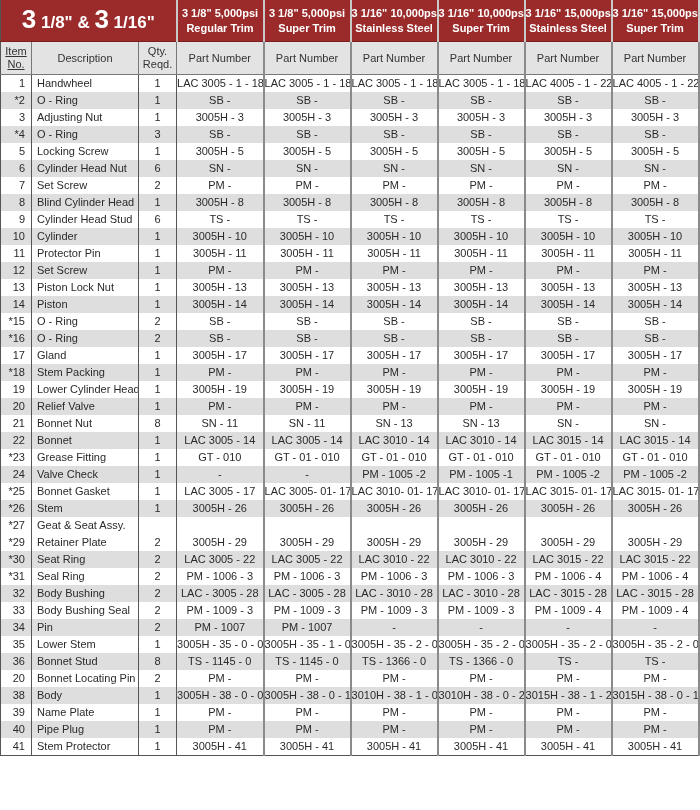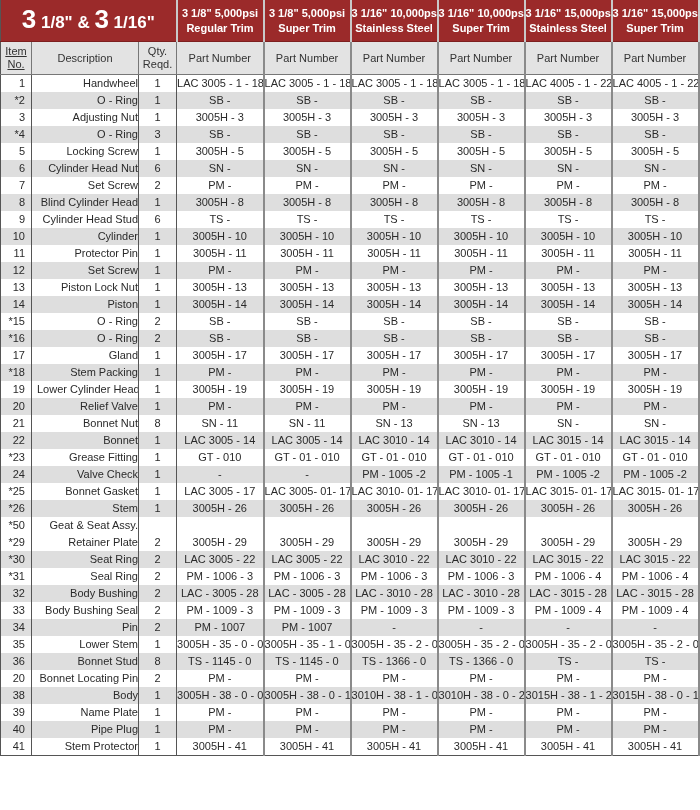--- a/index.html
+++ b/index.html
@@ -10,21 +10,21 @@
   col.c-qty { width: 38px; }
   col.c-pn { width: 87px; }
   th, td { padding: 0; margin: 0; overflow: hidden; white-space: nowrap; }
   .hdr-row th { background: #9b2a2a; color: #ffffff; height: 41px; border-right: 2px solid #c9c9c9; border-bottom: 1px solid #7d1f1f; font-weight: bold; font-size: 11px; line-height: 15px; text-align: center; }
   .hdr-row th.title { font-size: 17px; font-weight: bold; letter-spacing: 0; border-right: 2px solid #c9c9c9; }
   .hdr-row th.title .big { font-size: 26px; }
   .sub-row th { background: #e3e3e3; color: #333; height: 32px; font-weight: normal; font-size: 11px; line-height: 13px; border-right: 1px solid #777; border-bottom: 1px solid #777; text-align: center; }
   .sub-row th.pn { border-right: 2px solid #8a8a8a; text-align: center; }
   tbody td { height: 17px; font-size: 11px; line-height: 17px; border-right: 1px solid #555; text-align: center; color: #2a2a2a; }
   tbody td.pn { border-right: 2px solid #8a8a8a; }
-  tbody td.desc { text-align: right; padding-left: 5px; }
+  tbody td.desc { text-align: left; padding-left: 5px; }
   tbody td.item { text-align: right; padding-right: 6px; }
   tbody tr.odd td { background: #ffffff; }
   tbody tr.even td { background: #dedede; }
   table { border-left: 1px solid #555; border-bottom: 1px solid #555; }
 </style>
 </head>
 <body>
 
 <table>
   <colgroup>
@@ -343,21 +343,21 @@
         <td class="desc">Stem</td>
         <td class="qty">1</td>
         <td class="pn">3005H - 26</td>
         <td class="pn">3005H - 26</td>
         <td class="pn">3005H - 26</td>
         <td class="pn">3005H - 26</td>
         <td class="pn">3005H - 26</td>
         <td class="pn">3005H - 26</td>
       </tr>
       <tr class="odd">
-        <td class="item">*50</td>
+        <td class="item">*27</td>
         <td class="desc">Geat &amp; Seat Assy.</td>
         <td class="qty"></td>
         <td class="pn"></td>
         <td class="pn"></td>
         <td class="pn"></td>
         <td class="pn"></td>
         <td class="pn"></td>
         <td class="pn"></td>
       </tr>
       <tr class="odd">

